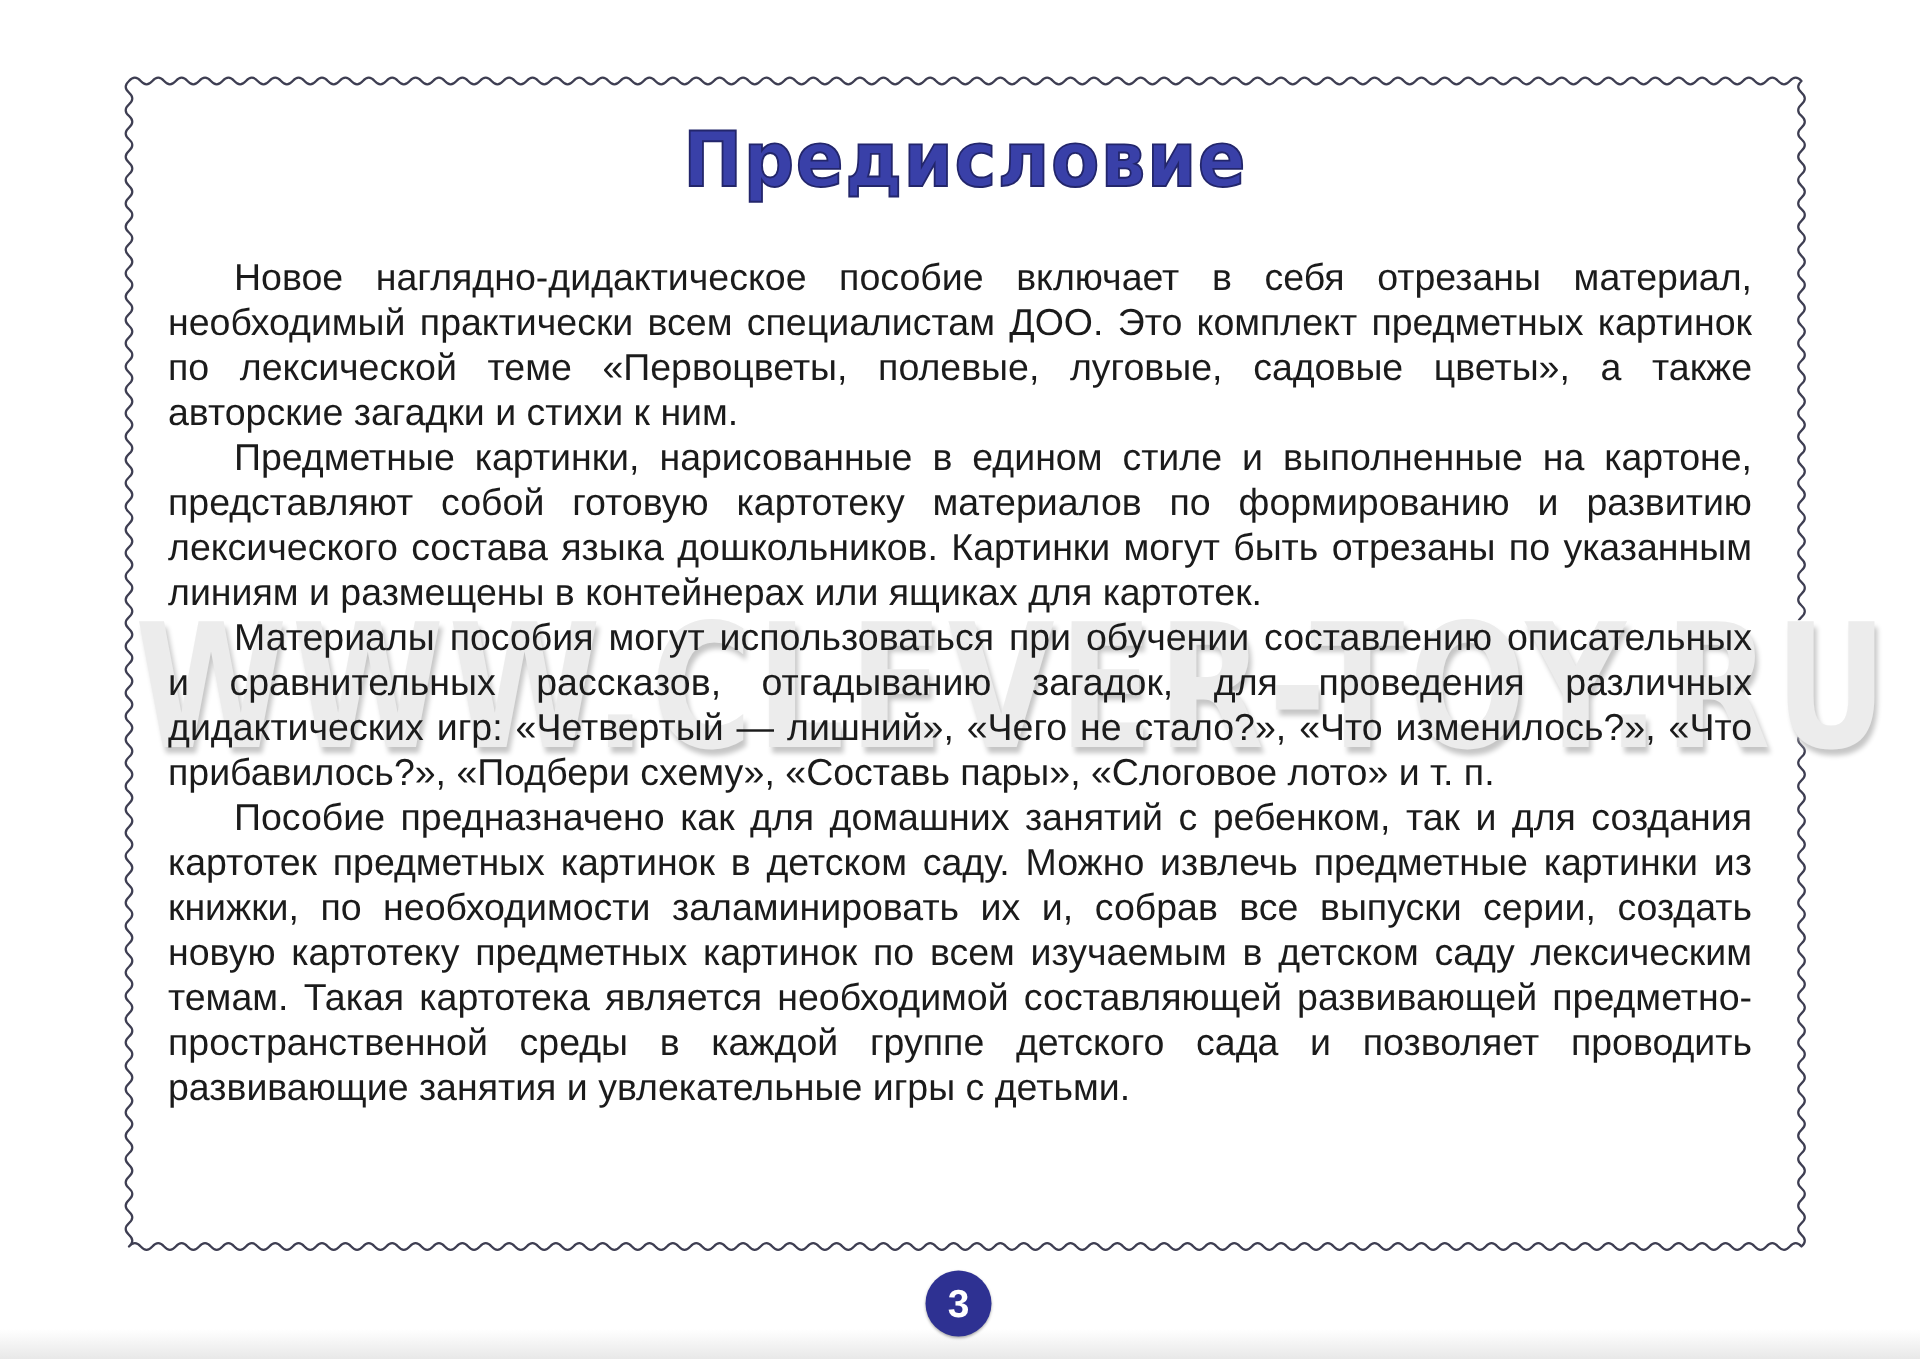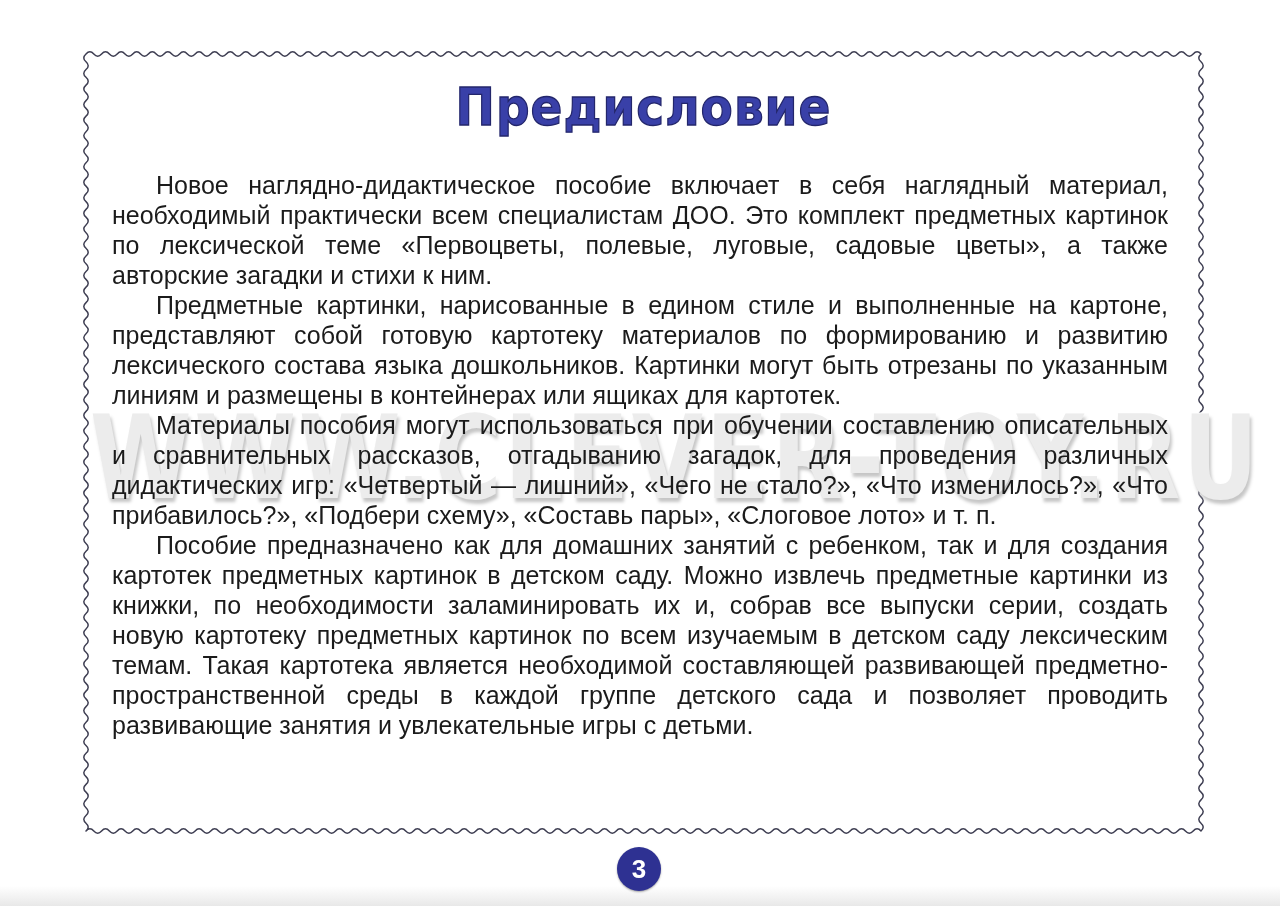--- a/index.html
+++ b/index.html
@@ -112,21 +112,21 @@
 
   <svg class="border-svg" viewBox="0 0 1280 906" xmlns="http://www.w3.org/2000/svg">
     <path id="wavy-border-path" d="M 86 54 q 3.8986013986013988 -4.4 7.7972027972027975 0 q 3.8986013986013988 4.4 7.7972027972027975 0 q 3.8986013986013988 -4.4 7.7972027972027975 0 q 3.8986013986013988 4.4 7.7972027972027975 0 q 3.8986013986013988 -4.4 7.7972027972027975 0 q 3.8986013986013988 4.4 7.7972027972027975 0 q 3.8986013986013988 -4.4 7.7972027972027975 0 q 3.8986013986013988 4.4 7.7972027972027975 0 q 3.8986013986013988 -4.4 7.7972027972027975 0 q 3.8986013986013988 4.4 7.7972027972027975 0 q 3.8986013986013988 -4.4 7.7972027972027975 0 q 3.8986013986013988 4.4 7.7972027972027975 0 q 3.8986013986013988 -4.4 7.7972027972027975 0 q 3.8986013986013988 4.4 7.7972027972027975 0 q 3.8986013986013988 -4.4 7.7972027972027975 0 q 3.8986013986013988 4.4 7.7972027972027975 0 q 3.8986013986013988 -4.4 7.7972027972027975 0 q 3.8986013986013988 4.4 7.7972027972027975 0 q 3.8986013986013988 -4.4 7.7972027972027975 0 q 3.8986013986013988 4.4 7.7972027972027975 0 q 3.8986013986013988 -4.4 7.7972027972027975 0 q 3.8986013986013988 4.4 7.7972027972027975 0 q 3.8986013986013988 -4.4 7.7972027972027975 0 q 3.8986013986013988 4.4 7.7972027972027975 0 q 3.8986013986013988 -4.4 7.7972027972027975 0 q 3.8986013986013988 4.4 7.7972027972027975 0 q 3.8986013986013988 -4.4 7.7972027972027975 0 q 3.8986013986013988 4.4 7.7972027972027975 0 q 3.8986013986013988 -4.4 7.7972027972027975 0 q 3.8986013986013988 4.4 7.7972027972027975 0 q 3.8986013986013988 -4.4 7.7972027972027975 0 q 3.8986013986013988 4.4 7.7972027972027975 0 q 3.8986013986013988 -4.4 7.7972027972027975 0 q 3.8986013986013988 4.4 7.7972027972027975 0 q 3.8986013986013988 -4.4 7.7972027972027975 0 q 3.8986013986013988 4.4 7.7972027972027975 0 q 3.8986013986013988 -4.4 7.7972027972027975 0 q 3.8986013986013988 4.4 7.7972027972027975 0 q 3.8986013986013988 -4.4 7.7972027972027975 0 q 3.8986013986013988 4.4 7.7972027972027975 0 q 3.8986013986013988 -4.4 7.7972027972027975 0 q 3.8986013986013988 4.4 7.7972027972027975 0 q 3.8986013986013988 -4.4 7.7972027972027975 0 q 3.8986013986013988 4.4 7.7972027972027975 0 q 3.8986013986013988 -4.4 7.7972027972027975 0 q 3.8986013986013988 4.4 7.7972027972027975 0 q 3.8986013986013988 -4.4 7.7972027972027975 0 q 3.8986013986013988 4.4 7.7972027972027975 0 q 3.8986013986013988 -4.4 7.7972027972027975 0 q 3.8986013986013988 4.4 7.7972027972027975 0 q 3.8986013986013988 -4.4 7.7972027972027975 0 q 3.8986013986013988 4.4 7.7972027972027975 0 q 3.8986013986013988 -4.4 7.7972027972027975 0 q 3.8986013986013988 4.4 7.7972027972027975 0 q 3.8986013986013988 -4.4 7.7972027972027975 0 q 3.8986013986013988 4.4 7.7972027972027975 0 q 3.8986013986013988 -4.4 7.7972027972027975 0 q 3.8986013986013988 4.4 7.7972027972027975 0 q 3.8986013986013988 -4.4 7.7972027972027975 0 q 3.8986013986013988 4.4 7.7972027972027975 0 q 3.8986013986013988 -4.4 7.7972027972027975 0 q 3.8986013986013988 4.4 7.7972027972027975 0 q 3.8986013986013988 -4.4 7.7972027972027975 0 q 3.8986013986013988 4.4 7.7972027972027975 0 q 3.8986013986013988 -4.4 7.7972027972027975 0 q 3.8986013986013988 4.4 7.7972027972027975 0 q 3.8986013986013988 -4.4 7.7972027972027975 0 q 3.8986013986013988 4.4 7.7972027972027975 0 q 3.8986013986013988 -4.4 7.7972027972027975 0 q 3.8986013986013988 4.4 7.7972027972027975 0 q 3.8986013986013988 -4.4 7.7972027972027975 0 q 3.8986013986013988 4.4 7.7972027972027975 0 q 3.8986013986013988 -4.4 7.7972027972027975 0 q 3.8986013986013988 4.4 7.7972027972027975 0 q 3.8986013986013988 -4.4 7.7972027972027975 0 q 3.8986013986013988 4.4 7.7972027972027975 0 q 3.8986013986013988 -4.4 7.7972027972027975 0 q 3.8986013986013988 4.4 7.7972027972027975 0 q 3.8986013986013988 -4.4 7.7972027972027975 0 q 3.8986013986013988 4.4 7.7972027972027975 0 q 3.8986013986013988 -4.4 7.7972027972027975 0 q 3.8986013986013988 4.4 7.7972027972027975 0 q 3.8986013986013988 -4.4 7.7972027972027975 0 q 3.8986013986013988 4.4 7.7972027972027975 0 q 3.8986013986013988 -4.4 7.7972027972027975 0 q 3.8986013986013988 4.4 7.7972027972027975 0 q 3.8986013986013988 -4.4 7.7972027972027975 0 q 3.8986013986013988 4.4 7.7972027972027975 0 q 3.8986013986013988 -4.4 7.7972027972027975 0 q 3.8986013986013988 4.4 7.7972027972027975 0 q 3.8986013986013988 -4.4 7.7972027972027975 0 q 3.8986013986013988 4.4 7.7972027972027975 0 q 3.8986013986013988 -4.4 7.7972027972027975 0 q 3.8986013986013988 4.4 7.7972027972027975 0 q 3.8986013986013988 -4.4 7.7972027972027975 0 q 3.8986013986013988 4.4 7.7972027972027975 0 q 3.8986013986013988 -4.4 7.7972027972027975 0 q 3.8986013986013988 4.4 7.7972027972027975 0 q 3.8986013986013988 -4.4 7.7972027972027975 0 q 3.8986013986013988 4.4 7.7972027972027975 0 q 3.8986013986013988 -4.4 7.7972027972027975 0 q 3.8986013986013988 4.4 7.7972027972027975 0 q 3.8986013986013988 -4.4 7.7972027972027975 0 q 3.8986013986013988 4.4 7.7972027972027975 0 q 3.8986013986013988 -4.4 7.7972027972027975 0 q 3.8986013986013988 4.4 7.7972027972027975 0 q 3.8986013986013988 -4.4 7.7972027972027975 0 q 3.8986013986013988 4.4 7.7972027972027975 0 q 3.8986013986013988 -4.4 7.7972027972027975 0 q 3.8986013986013988 4.4 7.7972027972027975 0 q 3.8986013986013988 -4.4 7.7972027972027975 0 q 3.8986013986013988 4.4 7.7972027972027975 0 q 3.8986013986013988 -4.4 7.7972027972027975 0 q 3.8986013986013988 4.4 7.7972027972027975 0 q 3.8986013986013988 -4.4 7.7972027972027975 0 q 3.8986013986013988 4.4 7.7972027972027975 0 q 3.8986013986013988 -4.4 7.7972027972027975 0 q 3.8986013986013988 4.4 7.7972027972027975 0 q 3.8986013986013988 -4.4 7.7972027972027975 0 q 3.8986013986013988 4.4 7.7972027972027975 0 q 3.8986013986013988 -4.4 7.7972027972027975 0 q 3.8986013986013988 4.4 7.7972027972027975 0 q 3.8986013986013988 -4.4 7.7972027972027975 0 q 3.8986013986013988 4.4 7.7972027972027975 0 q 3.8986013986013988 -4.4 7.7972027972027975 0 q 3.8986013986013988 4.4 7.7972027972027975 0 q 3.8986013986013988 -4.4 7.7972027972027975 0 q 3.8986013986013988 4.4 7.7972027972027975 0 q 3.8986013986013988 -4.4 7.7972027972027975 0 q 3.8986013986013988 4.4 7.7972027972027975 0 q 3.8986013986013988 -4.4 7.7972027972027975 0 q 3.8986013986013988 4.4 7.7972027972027975 0 q 3.8986013986013988 -4.4 7.7972027972027975 0 q 3.8986013986013988 4.4 7.7972027972027975 0 q 3.8986013986013988 -4.4 7.7972027972027975 0 q 3.8986013986013988 4.4 7.7972027972027975 0 q 3.8986013986013988 -4.4 7.7972027972027975 0 q 3.8986013986013988 4.4 7.7972027972027975 0 q 3.8986013986013988 -4.4 7.7972027972027975 0 q 3.8986013986013988 4.4 7.7972027972027975 0 q 3.8986013986013988 -4.4 7.7972027972027975 0 q 3.8986013986013988 4.4 7.7972027972027975 0 q 3.8986013986013988 -4.4 7.7972027972027975 0 M 86 831 q 3.8986013986013988 -4.4 7.7972027972027975 0 q 3.8986013986013988 4.4 7.7972027972027975 0 q 3.8986013986013988 -4.4 7.7972027972027975 0 q 3.8986013986013988 4.4 7.7972027972027975 0 q 3.8986013986013988 -4.4 7.7972027972027975 0 q 3.8986013986013988 4.4 7.7972027972027975 0 q 3.8986013986013988 -4.4 7.7972027972027975 0 q 3.8986013986013988 4.4 7.7972027972027975 0 q 3.8986013986013988 -4.4 7.7972027972027975 0 q 3.8986013986013988 4.4 7.7972027972027975 0 q 3.8986013986013988 -4.4 7.7972027972027975 0 q 3.8986013986013988 4.4 7.7972027972027975 0 q 3.8986013986013988 -4.4 7.7972027972027975 0 q 3.8986013986013988 4.4 7.7972027972027975 0 q 3.8986013986013988 -4.4 7.7972027972027975 0 q 3.8986013986013988 4.4 7.7972027972027975 0 q 3.8986013986013988 -4.4 7.7972027972027975 0 q 3.8986013986013988 4.4 7.7972027972027975 0 q 3.8986013986013988 -4.4 7.7972027972027975 0 q 3.8986013986013988 4.4 7.7972027972027975 0 q 3.8986013986013988 -4.4 7.7972027972027975 0 q 3.8986013986013988 4.4 7.7972027972027975 0 q 3.8986013986013988 -4.4 7.7972027972027975 0 q 3.8986013986013988 4.4 7.7972027972027975 0 q 3.8986013986013988 -4.4 7.7972027972027975 0 q 3.8986013986013988 4.4 7.7972027972027975 0 q 3.8986013986013988 -4.4 7.7972027972027975 0 q 3.8986013986013988 4.4 7.7972027972027975 0 q 3.8986013986013988 -4.4 7.7972027972027975 0 q 3.8986013986013988 4.4 7.7972027972027975 0 q 3.8986013986013988 -4.4 7.7972027972027975 0 q 3.8986013986013988 4.4 7.7972027972027975 0 q 3.8986013986013988 -4.4 7.7972027972027975 0 q 3.8986013986013988 4.4 7.7972027972027975 0 q 3.8986013986013988 -4.4 7.7972027972027975 0 q 3.8986013986013988 4.4 7.7972027972027975 0 q 3.8986013986013988 -4.4 7.7972027972027975 0 q 3.8986013986013988 4.4 7.7972027972027975 0 q 3.8986013986013988 -4.4 7.7972027972027975 0 q 3.8986013986013988 4.4 7.7972027972027975 0 q 3.8986013986013988 -4.4 7.7972027972027975 0 q 3.8986013986013988 4.4 7.7972027972027975 0 q 3.8986013986013988 -4.4 7.7972027972027975 0 q 3.8986013986013988 4.4 7.7972027972027975 0 q 3.8986013986013988 -4.4 7.7972027972027975 0 q 3.8986013986013988 4.4 7.7972027972027975 0 q 3.8986013986013988 -4.4 7.7972027972027975 0 q 3.8986013986013988 4.4 7.7972027972027975 0 q 3.8986013986013988 -4.4 7.7972027972027975 0 q 3.8986013986013988 4.4 7.7972027972027975 0 q 3.8986013986013988 -4.4 7.7972027972027975 0 q 3.8986013986013988 4.4 7.7972027972027975 0 q 3.8986013986013988 -4.4 7.7972027972027975 0 q 3.8986013986013988 4.4 7.7972027972027975 0 q 3.8986013986013988 -4.4 7.7972027972027975 0 q 3.8986013986013988 4.4 7.7972027972027975 0 q 3.8986013986013988 -4.4 7.7972027972027975 0 q 3.8986013986013988 4.4 7.7972027972027975 0 q 3.8986013986013988 -4.4 7.7972027972027975 0 q 3.8986013986013988 4.4 7.7972027972027975 0 q 3.8986013986013988 -4.4 7.7972027972027975 0 q 3.8986013986013988 4.4 7.7972027972027975 0 q 3.8986013986013988 -4.4 7.7972027972027975 0 q 3.8986013986013988 4.4 7.7972027972027975 0 q 3.8986013986013988 -4.4 7.7972027972027975 0 q 3.8986013986013988 4.4 7.7972027972027975 0 q 3.8986013986013988 -4.4 7.7972027972027975 0 q 3.8986013986013988 4.4 7.7972027972027975 0 q 3.8986013986013988 -4.4 7.7972027972027975 0 q 3.8986013986013988 4.4 7.7972027972027975 0 q 3.8986013986013988 -4.4 7.7972027972027975 0 q 3.8986013986013988 4.4 7.7972027972027975 0 q 3.8986013986013988 -4.4 7.7972027972027975 0 q 3.8986013986013988 4.4 7.7972027972027975 0 q 3.8986013986013988 -4.4 7.7972027972027975 0 q 3.8986013986013988 4.4 7.7972027972027975 0 q 3.8986013986013988 -4.4 7.7972027972027975 0 q 3.8986013986013988 4.4 7.7972027972027975 0 q 3.8986013986013988 -4.4 7.7972027972027975 0 q 3.8986013986013988 4.4 7.7972027972027975 0 q 3.8986013986013988 -4.4 7.7972027972027975 0 q 3.8986013986013988 4.4 7.7972027972027975 0 q 3.8986013986013988 -4.4 7.7972027972027975 0 q 3.8986013986013988 4.4 7.7972027972027975 0 q 3.8986013986013988 -4.4 7.7972027972027975 0 q 3.8986013986013988 4.4 7.7972027972027975 0 q 3.8986013986013988 -4.4 7.7972027972027975 0 q 3.8986013986013988 4.4 7.7972027972027975 0 q 3.8986013986013988 -4.4 7.7972027972027975 0 q 3.8986013986013988 4.4 7.7972027972027975 0 q 3.8986013986013988 -4.4 7.7972027972027975 0 q 3.8986013986013988 4.4 7.7972027972027975 0 q 3.8986013986013988 -4.4 7.7972027972027975 0 q 3.8986013986013988 4.4 7.7972027972027975 0 q 3.8986013986013988 -4.4 7.7972027972027975 0 q 3.8986013986013988 4.4 7.7972027972027975 0 q 3.8986013986013988 -4.4 7.7972027972027975 0 q 3.8986013986013988 4.4 7.7972027972027975 0 q 3.8986013986013988 -4.4 7.7972027972027975 0 q 3.8986013986013988 4.4 7.7972027972027975 0 q 3.8986013986013988 -4.4 7.7972027972027975 0 q 3.8986013986013988 4.4 7.7972027972027975 0 q 3.8986013986013988 -4.4 7.7972027972027975 0 q 3.8986013986013988 4.4 7.7972027972027975 0 q 3.8986013986013988 -4.4 7.7972027972027975 0 q 3.8986013986013988 4.4 7.7972027972027975 0 q 3.8986013986013988 -4.4 7.7972027972027975 0 q 3.8986013986013988 4.4 7.7972027972027975 0 q 3.8986013986013988 -4.4 7.7972027972027975 0 q 3.8986013986013988 4.4 7.7972027972027975 0 q 3.8986013986013988 -4.4 7.7972027972027975 0 q 3.8986013986013988 4.4 7.7972027972027975 0 q 3.8986013986013988 -4.4 7.7972027972027975 0 q 3.8986013986013988 4.4 7.7972027972027975 0 q 3.8986013986013988 -4.4 7.7972027972027975 0 q 3.8986013986013988 4.4 7.7972027972027975 0 q 3.8986013986013988 -4.4 7.7972027972027975 0 q 3.8986013986013988 4.4 7.7972027972027975 0 q 3.8986013986013988 -4.4 7.7972027972027975 0 q 3.8986013986013988 4.4 7.7972027972027975 0 q 3.8986013986013988 -4.4 7.7972027972027975 0 q 3.8986013986013988 4.4 7.7972027972027975 0 q 3.8986013986013988 -4.4 7.7972027972027975 0 q 3.8986013986013988 4.4 7.7972027972027975 0 q 3.8986013986013988 -4.4 7.7972027972027975 0 q 3.8986013986013988 4.4 7.7972027972027975 0 q 3.8986013986013988 -4.4 7.7972027972027975 0 q 3.8986013986013988 4.4 7.7972027972027975 0 q 3.8986013986013988 -4.4 7.7972027972027975 0 q 3.8986013986013988 4.4 7.7972027972027975 0 q 3.8986013986013988 -4.4 7.7972027972027975 0 q 3.8986013986013988 4.4 7.7972027972027975 0 q 3.8986013986013988 -4.4 7.7972027972027975 0 q 3.8986013986013988 4.4 7.7972027972027975 0 q 3.8986013986013988 -4.4 7.7972027972027975 0 q 3.8986013986013988 4.4 7.7972027972027975 0 q 3.8986013986013988 -4.4 7.7972027972027975 0 q 3.8986013986013988 4.4 7.7972027972027975 0 q 3.8986013986013988 -4.4 7.7972027972027975 0 q 3.8986013986013988 4.4 7.7972027972027975 0 q 3.8986013986013988 -4.4 7.7972027972027975 0 q 3.8986013986013988 4.4 7.7972027972027975 0 q 3.8986013986013988 -4.4 7.7972027972027975 0 M 86 54 q -4.4 3.885 0 7.77 q 4.4 3.885 0 7.77 q -4.4 3.885 0 7.77 q 4.4 3.885 0 7.77 q -4.4 3.885 0 7.77 q 4.4 3.885 0 7.77 q -4.4 3.885 0 7.77 q 4.4 3.885 0 7.77 q -4.4 3.885 0 7.77 q 4.4 3.885 0 7.77 q -4.4 3.885 0 7.77 q 4.4 3.885 0 7.77 q -4.4 3.885 0 7.77 q 4.4 3.885 0 7.77 q -4.4 3.885 0 7.77 q 4.4 3.885 0 7.77 q -4.4 3.885 0 7.77 q 4.4 3.885 0 7.77 q -4.4 3.885 0 7.77 q 4.4 3.885 0 7.77 q -4.4 3.885 0 7.77 q 4.4 3.885 0 7.77 q -4.4 3.885 0 7.77 q 4.4 3.885 0 7.77 q -4.4 3.885 0 7.77 q 4.4 3.885 0 7.77 q -4.4 3.885 0 7.77 q 4.4 3.885 0 7.77 q -4.4 3.885 0 7.77 q 4.4 3.885 0 7.77 q -4.4 3.885 0 7.77 q 4.4 3.885 0 7.77 q -4.4 3.885 0 7.77 q 4.4 3.885 0 7.77 q -4.4 3.885 0 7.77 q 4.4 3.885 0 7.77 q -4.4 3.885 0 7.77 q 4.4 3.885 0 7.77 q -4.4 3.885 0 7.77 q 4.4 3.885 0 7.77 q -4.4 3.885 0 7.77 q 4.4 3.885 0 7.77 q -4.4 3.885 0 7.77 q 4.4 3.885 0 7.77 q -4.4 3.885 0 7.77 q 4.4 3.885 0 7.77 q -4.4 3.885 0 7.77 q 4.4 3.885 0 7.77 q -4.4 3.885 0 7.77 q 4.4 3.885 0 7.77 q -4.4 3.885 0 7.77 q 4.4 3.885 0 7.77 q -4.4 3.885 0 7.77 q 4.4 3.885 0 7.77 q -4.4 3.885 0 7.77 q 4.4 3.885 0 7.77 q -4.4 3.885 0 7.77 q 4.4 3.885 0 7.77 q -4.4 3.885 0 7.77 q 4.4 3.885 0 7.77 q -4.4 3.885 0 7.77 q 4.4 3.885 0 7.77 q -4.4 3.885 0 7.77 q 4.4 3.885 0 7.77 q -4.4 3.885 0 7.77 q 4.4 3.885 0 7.77 q -4.4 3.885 0 7.77 q 4.4 3.885 0 7.77 q -4.4 3.885 0 7.77 q 4.4 3.885 0 7.77 q -4.4 3.885 0 7.77 q 4.4 3.885 0 7.77 q -4.4 3.885 0 7.77 q 4.4 3.885 0 7.77 q -4.4 3.885 0 7.77 q 4.4 3.885 0 7.77 q -4.4 3.885 0 7.77 q 4.4 3.885 0 7.77 q -4.4 3.885 0 7.77 q 4.4 3.885 0 7.77 q -4.4 3.885 0 7.77 q 4.4 3.885 0 7.77 q -4.4 3.885 0 7.77 q 4.4 3.885 0 7.77 q -4.4 3.885 0 7.77 q 4.4 3.885 0 7.77 q -4.4 3.885 0 7.77 q 4.4 3.885 0 7.77 q -4.4 3.885 0 7.77 q 4.4 3.885 0 7.77 q -4.4 3.885 0 7.77 q 4.4 3.885 0 7.77 q -4.4 3.885 0 7.77 q 4.4 3.885 0 7.77 q -4.4 3.885 0 7.77 q 4.4 3.885 0 7.77 q -4.4 3.885 0 7.77 q 4.4 3.885 0 7.77 q -4.4 3.885 0 7.77 q 4.4 3.885 0 7.77 M 1201 54 q -4.4 3.885 0 7.77 q 4.4 3.885 0 7.77 q -4.4 3.885 0 7.77 q 4.4 3.885 0 7.77 q -4.4 3.885 0 7.77 q 4.4 3.885 0 7.77 q -4.4 3.885 0 7.77 q 4.4 3.885 0 7.77 q -4.4 3.885 0 7.77 q 4.4 3.885 0 7.77 q -4.4 3.885 0 7.77 q 4.4 3.885 0 7.77 q -4.4 3.885 0 7.77 q 4.4 3.885 0 7.77 q -4.4 3.885 0 7.77 q 4.4 3.885 0 7.77 q -4.4 3.885 0 7.77 q 4.4 3.885 0 7.77 q -4.4 3.885 0 7.77 q 4.4 3.885 0 7.77 q -4.4 3.885 0 7.77 q 4.4 3.885 0 7.77 q -4.4 3.885 0 7.77 q 4.4 3.885 0 7.77 q -4.4 3.885 0 7.77 q 4.4 3.885 0 7.77 q -4.4 3.885 0 7.77 q 4.4 3.885 0 7.77 q -4.4 3.885 0 7.77 q 4.4 3.885 0 7.77 q -4.4 3.885 0 7.77 q 4.4 3.885 0 7.77 q -4.4 3.885 0 7.77 q 4.4 3.885 0 7.77 q -4.4 3.885 0 7.77 q 4.4 3.885 0 7.77 q -4.4 3.885 0 7.77 q 4.4 3.885 0 7.77 q -4.4 3.885 0 7.77 q 4.4 3.885 0 7.77 q -4.4 3.885 0 7.77 q 4.4 3.885 0 7.77 q -4.4 3.885 0 7.77 q 4.4 3.885 0 7.77 q -4.4 3.885 0 7.77 q 4.4 3.885 0 7.77 q -4.4 3.885 0 7.77 q 4.4 3.885 0 7.77 q -4.4 3.885 0 7.77 q 4.4 3.885 0 7.77 q -4.4 3.885 0 7.77 q 4.4 3.885 0 7.77 q -4.4 3.885 0 7.77 q 4.4 3.885 0 7.77 q -4.4 3.885 0 7.77 q 4.4 3.885 0 7.77 q -4.4 3.885 0 7.77 q 4.4 3.885 0 7.77 q -4.4 3.885 0 7.77 q 4.4 3.885 0 7.77 q -4.4 3.885 0 7.77 q 4.4 3.885 0 7.77 q -4.4 3.885 0 7.77 q 4.4 3.885 0 7.77 q -4.4 3.885 0 7.77 q 4.4 3.885 0 7.77 q -4.4 3.885 0 7.77 q 4.4 3.885 0 7.77 q -4.4 3.885 0 7.77 q 4.4 3.885 0 7.77 q -4.4 3.885 0 7.77 q 4.4 3.885 0 7.77 q -4.4 3.885 0 7.77 q 4.4 3.885 0 7.77 q -4.4 3.885 0 7.77 q 4.4 3.885 0 7.77 q -4.4 3.885 0 7.77 q 4.4 3.885 0 7.77 q -4.4 3.885 0 7.77 q 4.4 3.885 0 7.77 q -4.4 3.885 0 7.77 q 4.4 3.885 0 7.77 q -4.4 3.885 0 7.77 q 4.4 3.885 0 7.77 q -4.4 3.885 0 7.77 q 4.4 3.885 0 7.77 q -4.4 3.885 0 7.77 q 4.4 3.885 0 7.77 q -4.4 3.885 0 7.77 q 4.4 3.885 0 7.77 q -4.4 3.885 0 7.77 q 4.4 3.885 0 7.77 q -4.4 3.885 0 7.77 q 4.4 3.885 0 7.77 q -4.4 3.885 0 7.77 q 4.4 3.885 0 7.77 q -4.4 3.885 0 7.77 q 4.4 3.885 0 7.77 q -4.4 3.885 0 7.77 q 4.4 3.885 0 7.77"></path>
   </svg>
 
   <div class="watermark">WWW.CLEVER-TOY.RU</div>
 
   <div class="title">Предисловие</div>
 
   <div class="body-text">
-    <p>Новое наглядно-дидактическое пособие включает в себя наглядный материал, необходимый практически всем специалистам ДОО. Это комплект предметных картинок по лексической теме «Первоцветы, полевые, луговые, садовые цветы», а также авторские загадки и стихи к ним.</p>
+    <p>Новое наглядно-дидактическое пособие включает в себя отрезаны материал, необходимый практически всем специалистам ДОО. Это комплект предметных картинок по лексической теме «Первоцветы, полевые, луговые, садовые цветы», а также авторские загадки и стихи к ним.</p>
     <p>Предметные картинки, нарисованные в едином стиле и выполненные на картоне, представляют собой готовую картотеку материалов по формированию и развитию лексического состава языка дошкольников. Картинки могут быть отрезаны по указанным линиям и размещены в контейнерах или ящиках для картотек.</p>
     <p>Материалы пособия могут использоваться при обучении составлению описательных и сравнительных рассказов, отгадыванию загадок, для проведения различных дидактических игр: «Четвертый — лишний», «Чего не стало?», «Что изменилось?», «Что прибавилось?», «Подбери схему», «Составь пары», «Слоговое лото» и т. п.</p>
     <p>Пособие предназначено как для домашних занятий с ребенком, так и для создания картотек предметных картинок в детском саду. Можно извлечь предметные картинки из книжки, по необходимости заламинировать их и, собрав все выпуски серии, создать новую картотеку предметных картинок по всем изучаемым в детском саду лексическим темам. Такая картотека является необходимой составляющей развивающей предметно-пространственной среды в каждой группе детского сада и позволяет проводить развивающие занятия и увлекательные игры с детьми.</p>
   </div>
 
   <div class="page-badge">
     <span>3</span>
   </div>
 
   <div class="scan-shade"></div>

